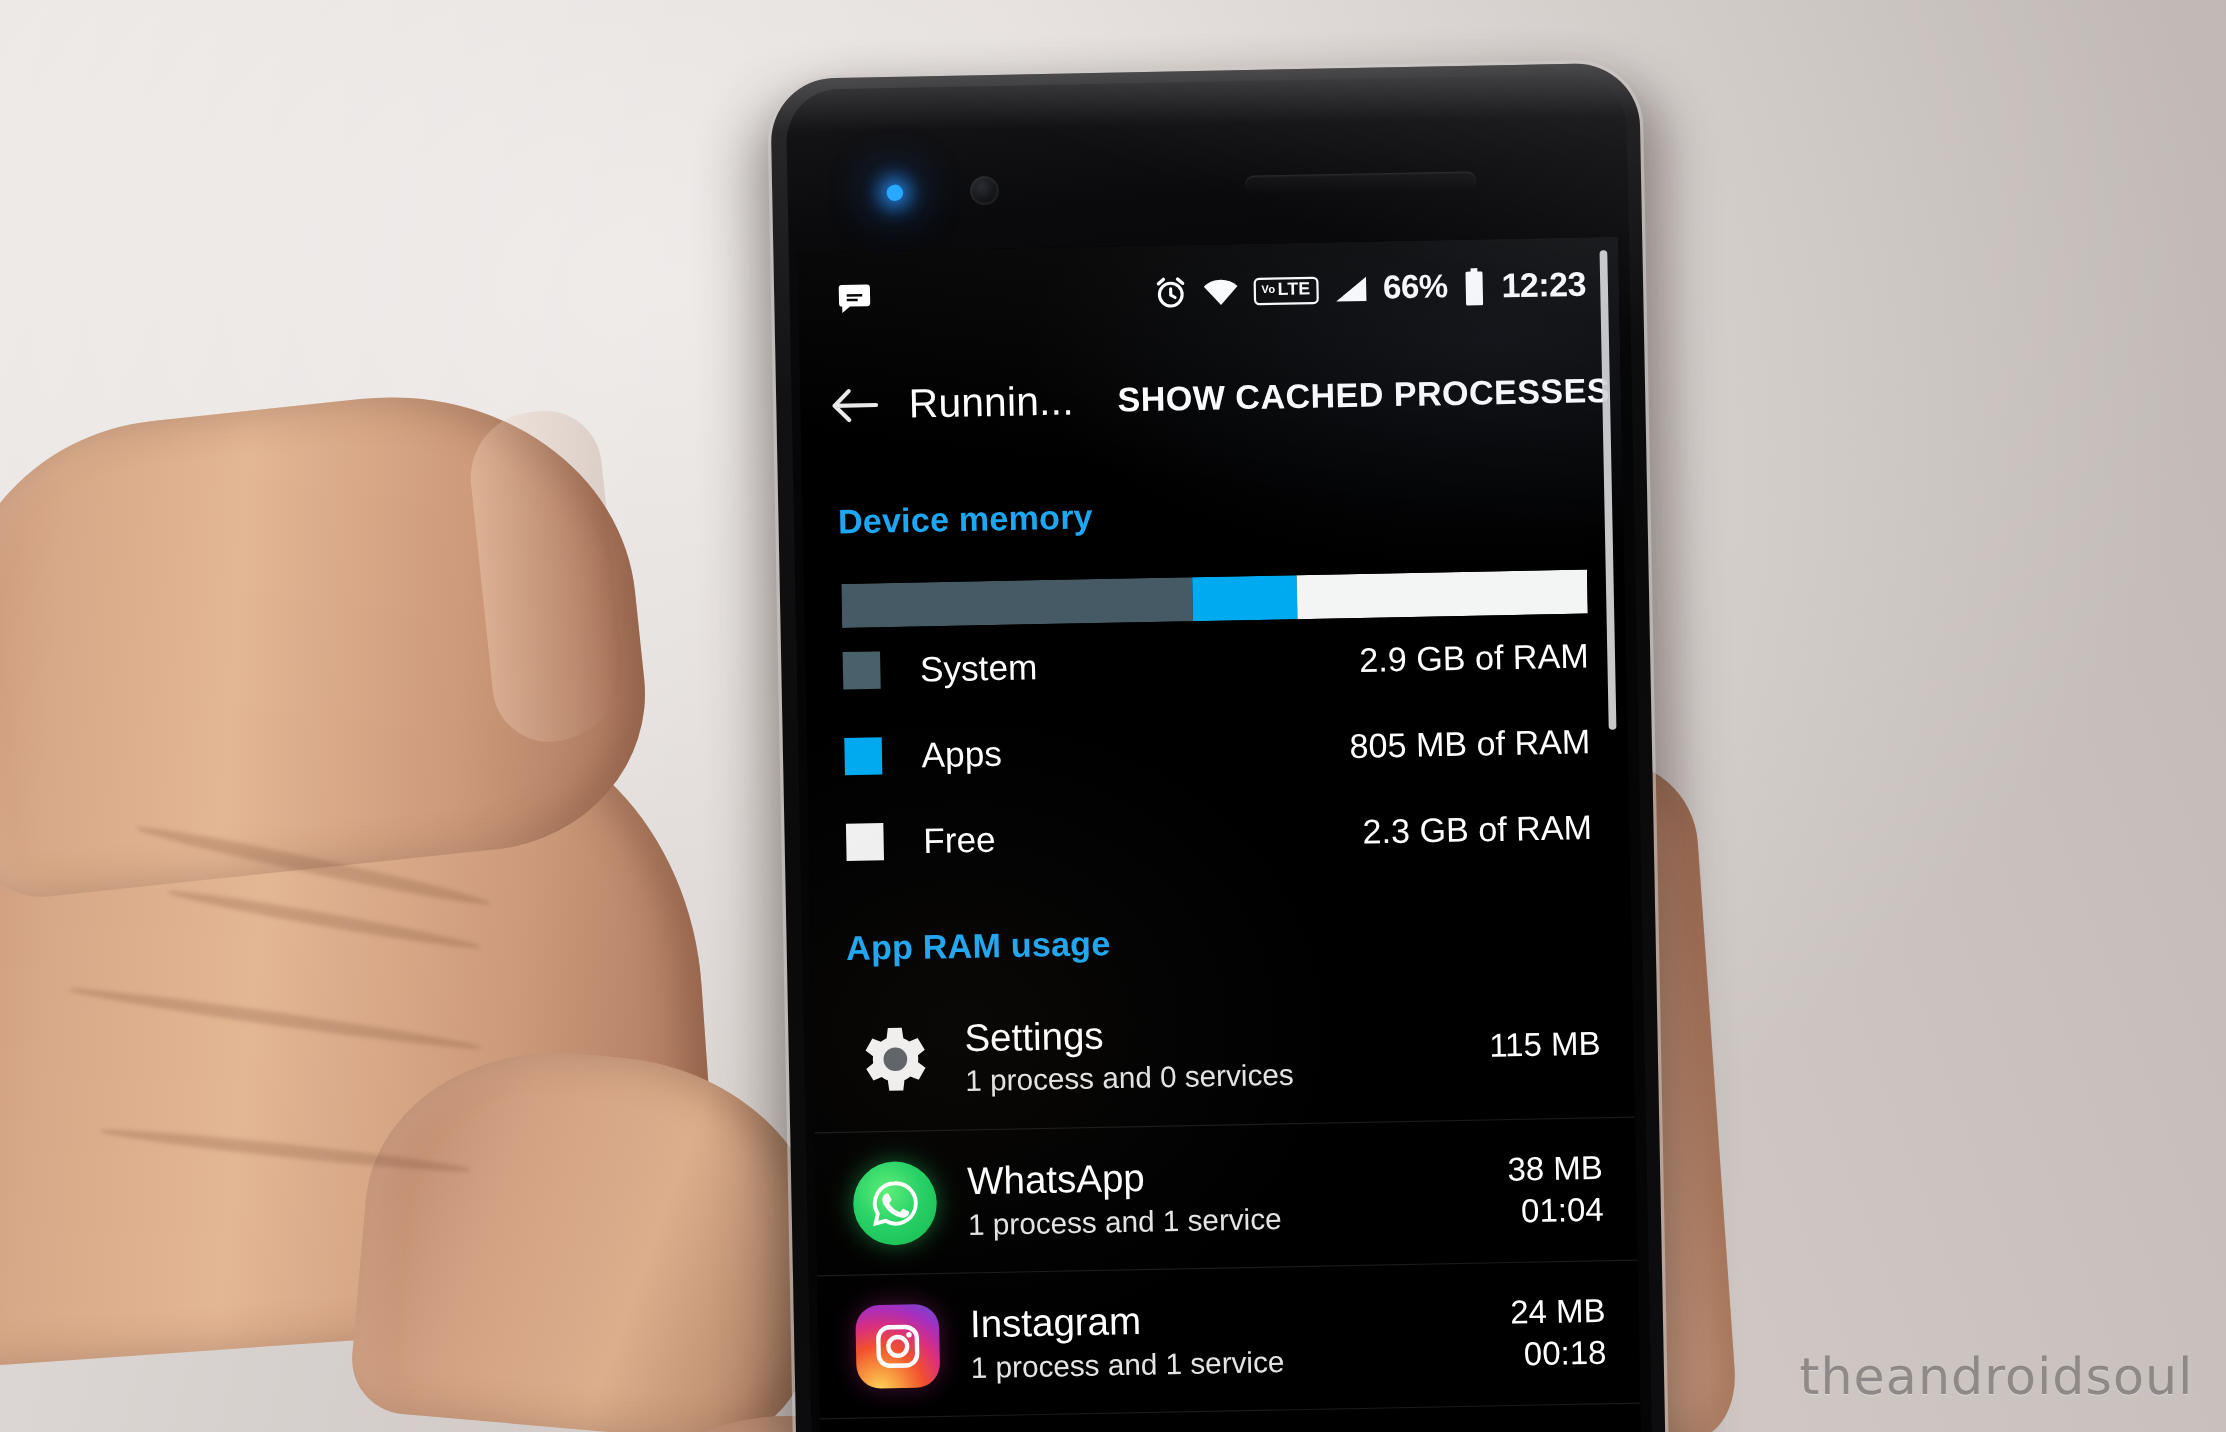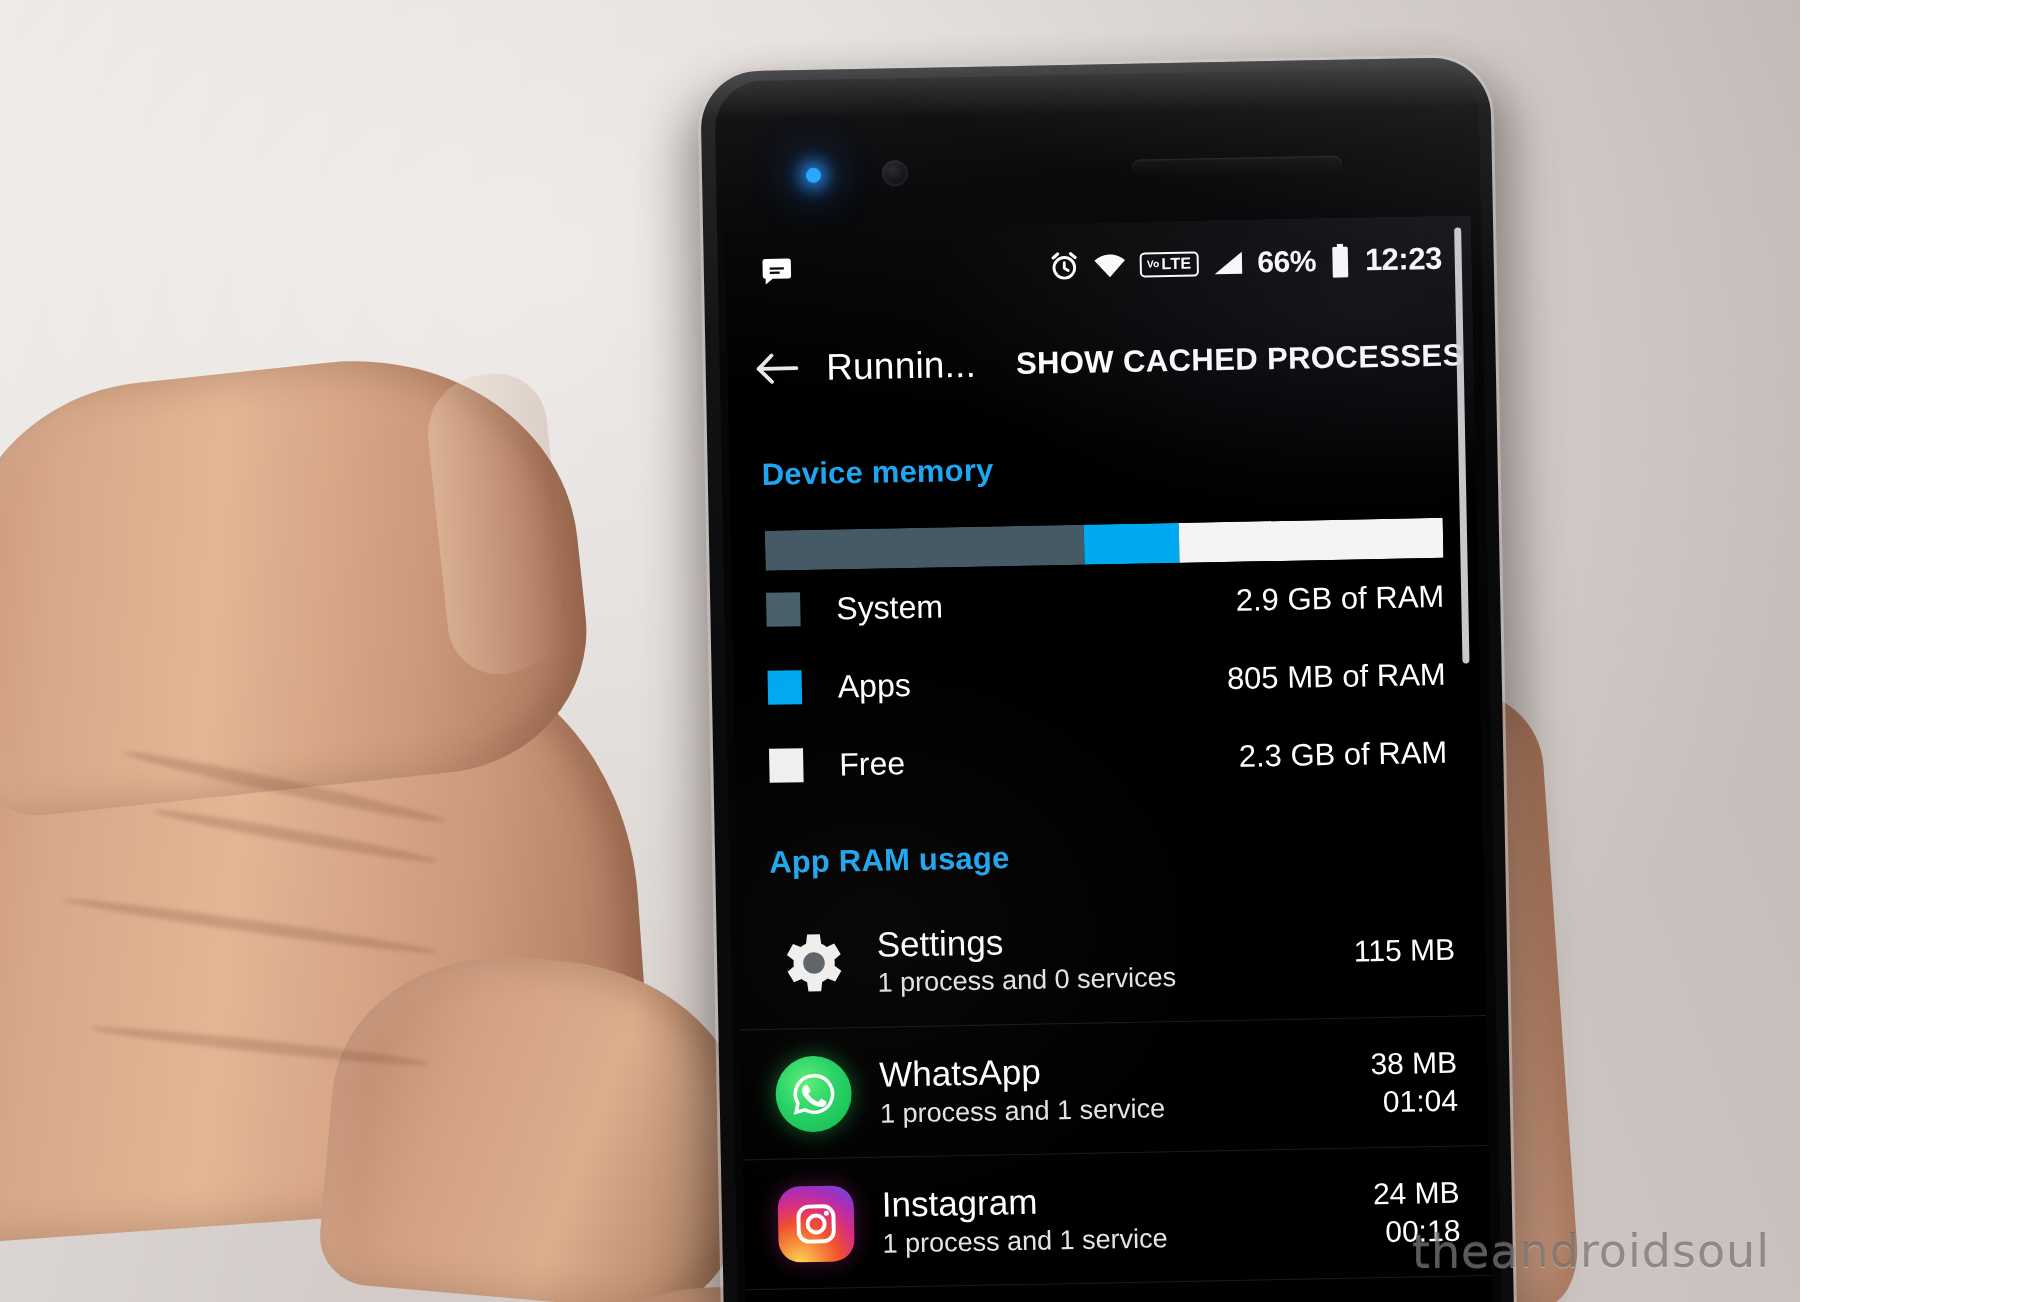--- a/index.html
+++ b/index.html
@@ -5,21 +5,21 @@
   * { margin:0; padding:0; box-sizing:border-box; }
   html, body {
     width:2024px; height:1302px;
     overflow:hidden;
     font-family:"Liberation Sans", sans-serif;
   }
 
   
   #scene {
     position:relative;
-    width:1800px; height:1302px;
+    width:2024px; height:1302px;
     background:
       radial-gradient(ellipse 1400px 1000px at 30% 20%, #eeeae8 0%, #e6e1de 40%, #dcd6d3 75%, #d2cbc8 100%);
     overflow:hidden;
   }
   .wall-shade {
     position:absolute; inset:0;
     background:
       linear-gradient(105deg, rgba(255,255,255,.35) 0%, rgba(255,255,255,0) 35%),
       linear-gradient(250deg, rgba(120,110,105,.20) 0%, rgba(120,110,105,0) 45%);
     pointer-events:none;

